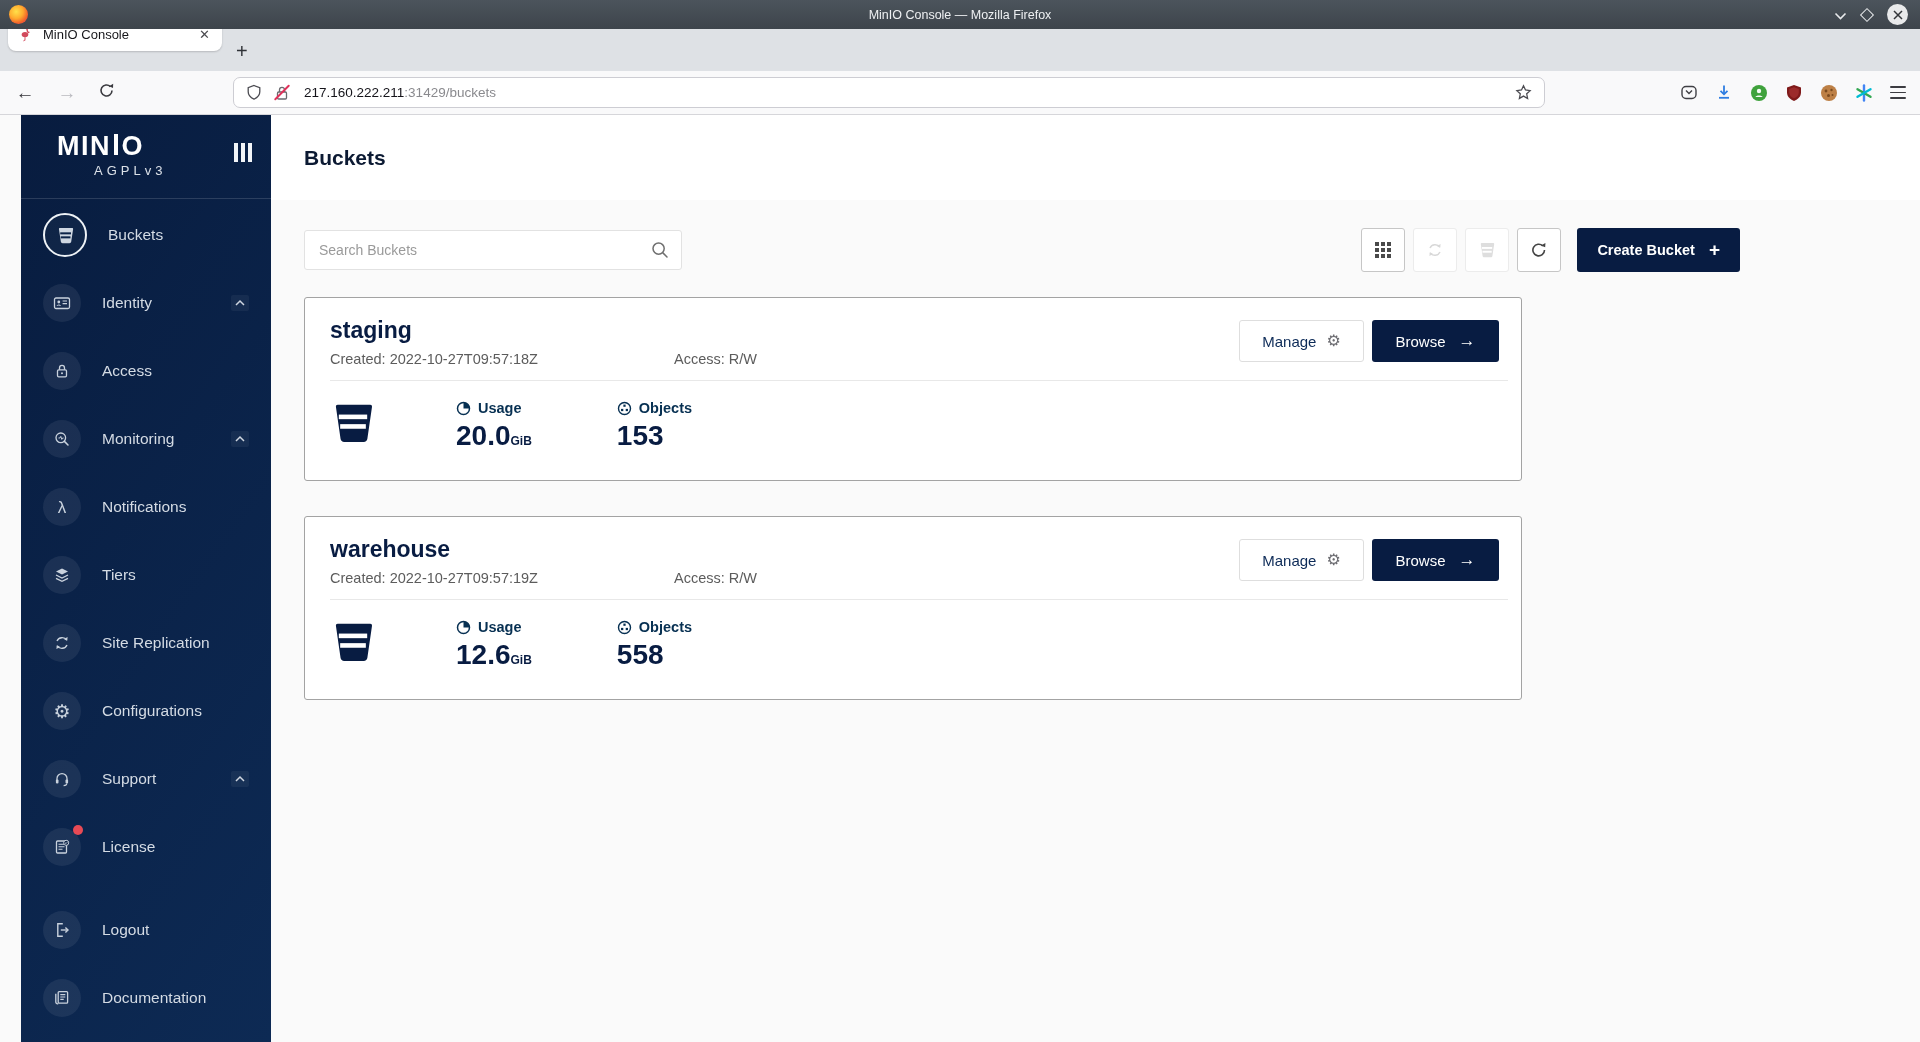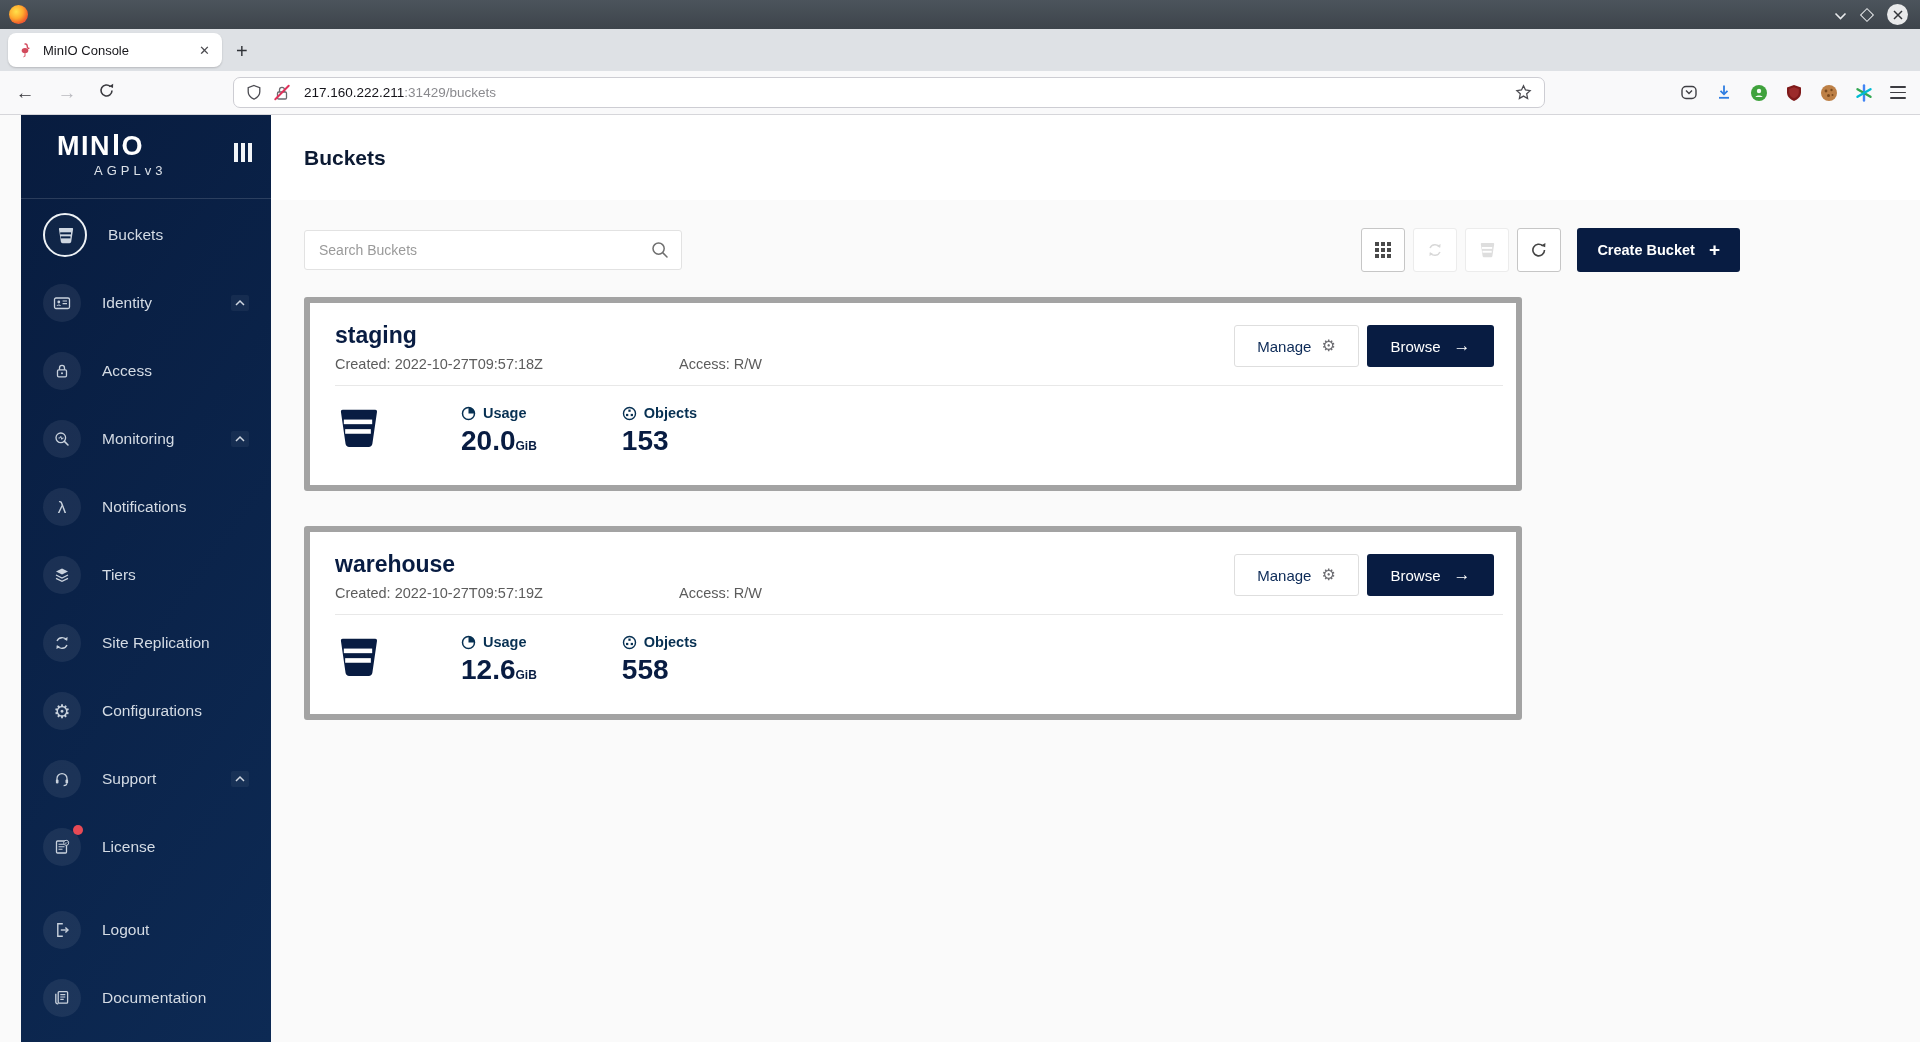--- a/index.html
+++ b/index.html
@@ -12,21 +12,21 @@
   .ff-logo { position:absolute; left:9px; top:5px; width:19px; height:19px; border-radius:50%;
     background:radial-gradient(circle at 38% 35%, #ffe14a 0%, #ffab2e 40%, #f2612b 68%, #d6366f 100%); }
   .tb-title { flex:1; text-align:center; color:#eef0f2; font-size:12.5px; }
   .win-controls { position:absolute; right:12px; top:0; height:29px; display:flex; align-items:center; gap:15px; }
   .wc-diamond { width:10px; height:10px; border:1.6px solid #e8eaec; transform:rotate(45deg); }
   .wc-close { width:21px; height:21px; border-radius:50%; background:#e9eaeb;
     display:flex; align-items:center; justify-content:center; }
 
   
   .tabstrip { height:42px; background:#dee1e5; display:flex; align-items:flex-end; padding-left:8px; }
-  .tab { width:214px; height:34px; background:#fff; border-radius:8px; margin-bottom:4px;
+  .tab { width:214px; height:34px; background:#fff; border-radius:8px; margin-bottom:20px;
     display:flex; align-items:center; padding:14px 10px; box-shadow:0 1px 2px rgba(0,0,0,.18); }
   .tab-title { flex:1; font-size:13px; color:#17171b; margin-left:9px; white-space:nowrap; overflow:hidden; }
   .tab-close { color:#4a4a4f; font-size:13px; padding:0 2px; }
   .newtab { margin:0 0 10px 14px; font-size:20px; line-height:20px; color:#2f3237; }
 
   
   .navbar { height:44px; background:#f9f9fa; position:relative; border-bottom:1px solid #d6d6da; }
   .nav-left { position:absolute; left:14px; top:0; height:43px; display:flex; align-items:center; gap:20px; }
   .nav-glyph { font-size:19px; color:#35353a; width:22px; text-align:center; }
   .nav-glyph.disabled { color:#b9b9be; }
@@ -80,21 +80,21 @@
   .actions { margin-left:auto; display:flex; align-items:center; gap:8px; }
   .icon-btn { width:44px; height:44px; border:1px solid #c6c6c6; border-radius:3px; background:#fff;
     display:flex; align-items:center; justify-content:center; }
   .icon-btn.disabled { border-color:#ececec; }
   .create-btn { height:44px; padding:0 20px; margin-left:8px; background:#081c42; border:none; border-radius:3px;
     color:#fff; font-size:14.5px; font-weight:bold; display:flex; align-items:center; gap:14px;
     font-family:"Liberation Sans",sans-serif; }
   .create-plus { font-size:19px; font-weight:bold; line-height:18px; }
 
   
-  .bucket-card { width:1218px; background:#fff; border:6px solid #a3a3a3; border-radius:3px; }
+  .bucket-card { width:1218px; background:#fff; border:1px solid #a3a3a3; border-radius:3px; }
   .card-1 { margin-top:25px; }
   .card-2 { margin-top:35px; }
   .card-top { display:flex; padding:19px 22px 13px 25px; }
   .card-head-left { flex:1; }
   .bucket-name { font-size:23px; font-weight:bold; color:#081c42; line-height:26px; }
   .meta-row { display:flex; margin-top:8px; font-size:14.5px; color:#5c5c5c;align-items:center; }
   .meta-created { width:344px; }
   .card-actions { display:flex; gap:8px; align-items:flex-start; padding-top:3px; }
   .manage-btn { width:125px; height:42px; background:#fff; border:1px solid #dedede; border-radius:3px;
     color:#0c2a57; font-size:15px; display:flex; align-items:center; justify-content:center; gap:10px;
@@ -110,20 +110,21 @@
   .metric + .metric { margin-left:37px; }
   .metric-label { display:flex; align-items:center; gap:7px; font-size:14.5px; font-weight:bold; color:#073052; }
   .metric-value { font-size:28px; font-weight:bold; color:#081c42; margin-top:5px; line-height:30px; }
   .metric-unit { font-size:12px; font-weight:bold; }
 </style>
 </head>
 <body>
 
 <div class="titlebar">
   <div class="ff-logo"></div>
+  <div class="tb-title">MinIO Console — Mozilla Firefox</div>
   <div class="win-controls">
     <span>
       <svg width="13" height="8" viewBox="0 0 13 8">
           <path d="M1.5 1.5l5 5 5-5" stroke="#e8eaec" stroke-width="1.6" fill="none"></path>
         </svg>
     </span>
     <span class="wc-diamond"></span>
     <span class="wc-close">
       <svg width="10" height="10" viewBox="0 0 10 10">
           <path d="M1 1l8 8M9 1L1 9" stroke="#33363a" stroke-width="1.5"></path>

